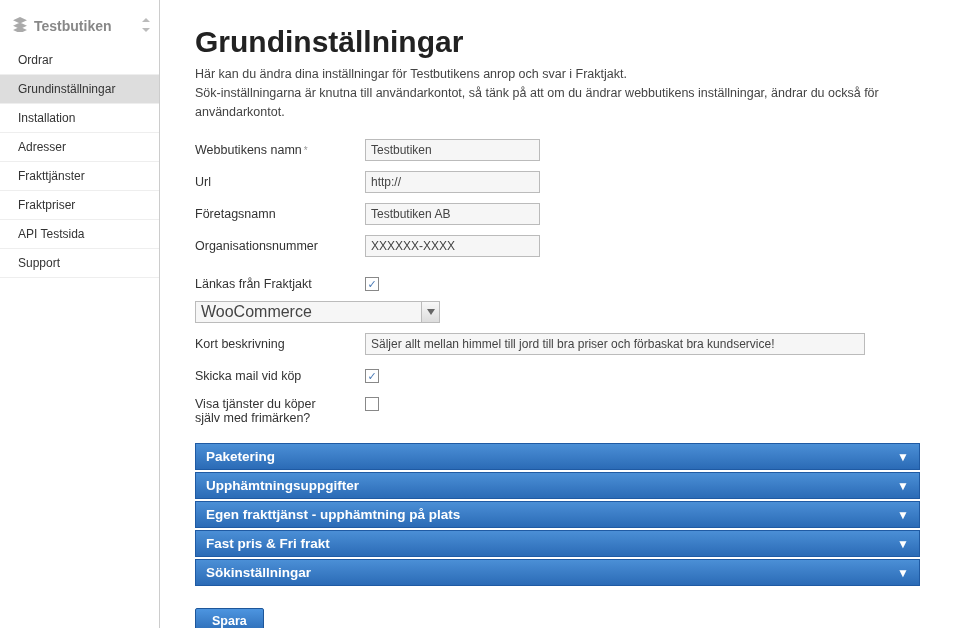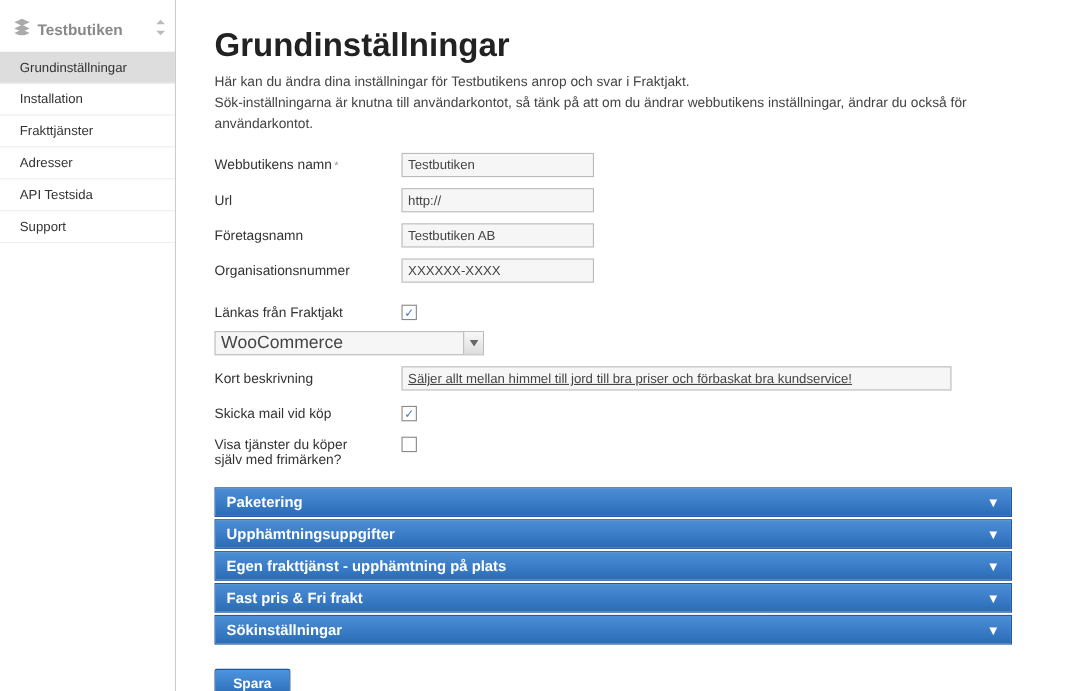--- a/index.html
+++ b/index.html
@@ -13,21 +13,21 @@
   .sidebar-item.selected { background: #ddd; font-weight: normal; }
   .main { flex: 1; padding: 25px 0 30px 35px; }
   .page-title { font-size: 30px; font-weight: bold; color: #222; margin-bottom: 6px; }
   .subtitle { font-size: 12.5px; color: #444; line-height: 1.5; margin-bottom: 18px; }
   .form { margin-top: 8px; }
   .form-row { display: flex; align-items: flex-start; margin-bottom: 10px; }
   .form-label { width: 170px; padding-top: 4px; font-size: 12.5px; color: #333; }
   .form-label .req { color: #999; font-size: 10px; margin-left: 2px; }
   .text-input { height: 22px; padding: 2px 5px; border: 1px solid #bbb; background: #f6f6f6; font-size: 12px; color: #444; }
   .text-input.w175 { width: 175px; }
-  .text-input.w500 { width: 500px; text-decoration: underline; }
+  .text-input.w500 { width: 500px; }
   .select-wrap { position: relative; display: inline-block; }
   .select-box { width: 245px; height: 22px; padding: 2px 25px 2px 5px; border: 1px solid #bbb; background: #f6f6f6; font-size: 16px; color: #444; display:flex; align-items:center; }
   .select-btn { position: absolute; right: 1px; top: 1px; width: 18px; height: 20px; background: linear-gradient(#f8f8f8,#ddd); border-left: 1px solid #bbb; display:flex; align-items:center; justify-content:center; }
   .checkbox { width: 14px; height: 14px; border: 1px solid #888; background: #fff; display: inline-flex; align-items:center; justify-content:center; font-size: 11px; color:#4a7ab5; cursor:pointer; margin-top:4px;}
   .spacer-row { height: 6px; }
   .accordion { margin-top: 18px; width: 725px; }
   .panel { background: linear-gradient(#4b8fd6, #2b6bb6); color: #fff; border: 1px solid #1f5aa3; padding: 5px 10px; font-weight: bold; font-size: 13.5px; display:flex; justify-content:space-between; align-items:center; cursor:pointer; margin-bottom:2px;text-align:right; }
   .panel .down { font-size: 12px; }
   .save-row { margin-top: 22px; }
   .save-btn { background: linear-gradient(#4d95e0,#2a6ab4); color:#fff; border:1px solid #1e5699; padding:5px 16px; font-weight:bold; font-size:12.5px; border-radius:2px; cursor:pointer; }
@@ -45,24 +45,26 @@
             </svg>
         </span>
         <span>Testbutiken</span>
       </span>
       <span class="chev">
         <svg width="10" height="14" viewBox="0 0 10 14">
             <path d="M5 0l4 4H1l4-4zm0 14l-4-4h8l-4 4z" fill="#bbb"></path>
           </svg>
       </span>
     </div>
+    <div class="sidebar-item"><span>Ordrar</span></div>
     <div class="sidebar-item selected"><span>Grundinställningar</span></div>
     <div class="sidebar-item"><span>Installation</span></div>
+    <div class="sidebar-item"><span>Adresser</span></div>
     <div class="sidebar-item"><span>Frakttjänster</span></div>
-    <div class="sidebar-item"><span>Adresser</span></div>
+    <div class="sidebar-item"><span>Fraktpriser</span></div>
     <div class="sidebar-item"><span>API Testsida</span></div>
     <div class="sidebar-item"><span>Support</span></div>
   </div>
 
   <div class="main">
     <h1 class="page-title">Grundinställningar</h1>
     <div class="subtitle">
       <span>Här kan du ändra dina inställningar för Testbutikens anrop och svar i Fraktjakt.</span><br>
       <span>Sök-inställningarna är knutna till användarkontot, så tänk på att om du ändrar webbutikens inställningar, ändrar du också för användarkontot.</span>
     </div>

